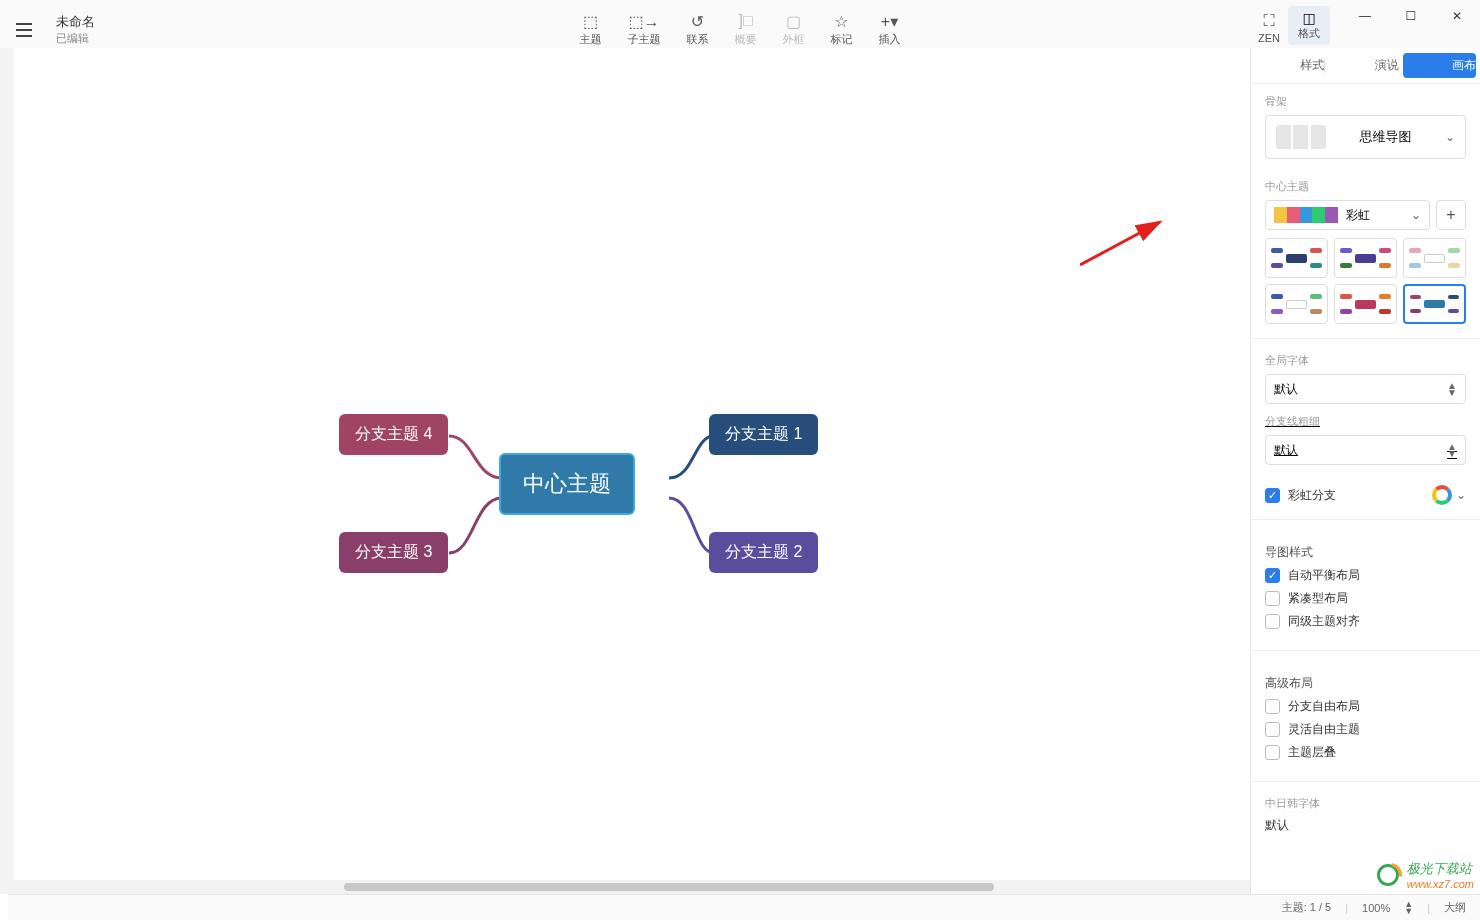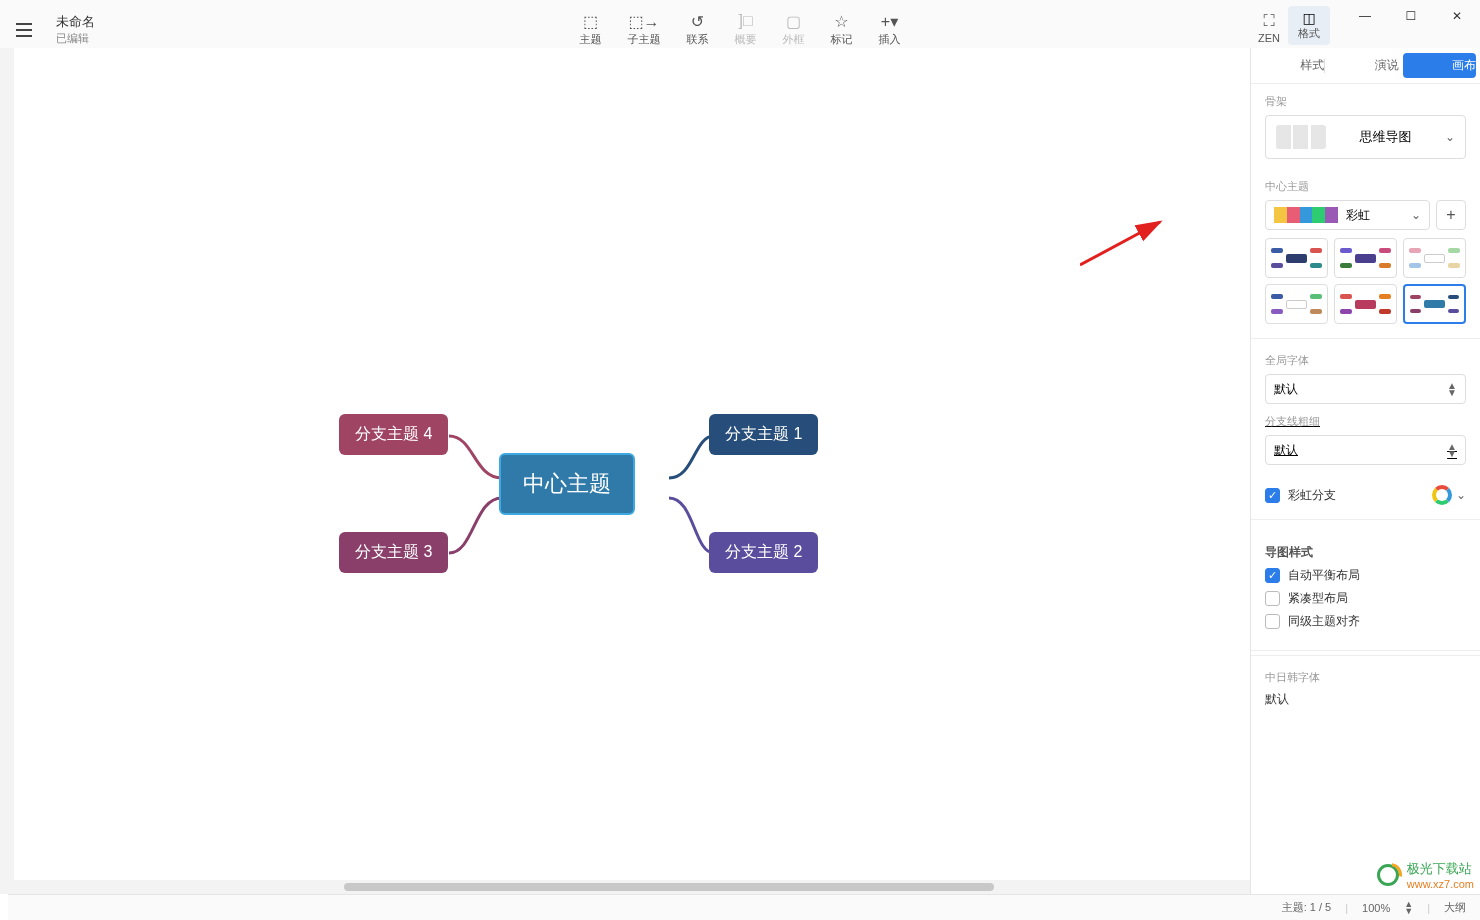--- a/index.html
+++ b/index.html
@@ -57,26 +57,26 @@
 .bg-color-row{display:flex;justify-content:space-between;align-items:center;}
 .bg-swatch{width:48px;height:22px;border:1px solid #ddd;border-radius:3px;background:#fff;cursor:pointer;}
 .select-field{width:100%;border:1px solid #ddd;border-radius:4px;height:30px;display:flex;align-items:center;padding:0 8px;cursor:pointer;font-size:12px;}
 .select-field .val{flex:1;}
 .stepper{font-size:10px;color:#666;line-height:7px;}
 .checkbox-row{display:flex;align-items:center;gap:8px;font-size:12px;color:#333;margin:6px 0;}
 .chk{width:15px;height:15px;border:1px solid #bbb;border-radius:3px;cursor:pointer;display:flex;align-items:center;justify-content:center;}
 .chk.checked{background:#2b7de9;border-color:#2b7de9;color:#fff;font-size:11px;}
 .rainbow-branch-row{display:flex;align-items:center;justify-content:space-between;}
 .ring-icon{width:20px;height:20px;border-radius:50%;border:4px solid;border-color:#e74c3c #3498db #2ecc71 #f1c40f;cursor:pointer;}
-.section-title{font-size:12px;color:#555;font-weight:bold;margin:10px 0 6px;}
+.section-title{font-size:12px;color:#555;font-weight:normal;margin:10px 0 6px;}
 .hr{height:1px;background:#eee;margin:4px 0;}
 .statusbar{position:absolute;bottom:0;left:8px;right:0;height:26px;border-top:1px solid #e5e5e5;display:flex;align-items:center;justify-content:flex-end;padding:0 14px;gap:14px;font-size:11px;color:#666;background:#fafafa;}
 .statusbar .sep{color:#ccc;}
 .arrow-annotation{position:absolute;left:1080px;top:210px;pointer-events:none;}
-.watermark{position:absolute;right:6px;bottom:30px;color:#3aa655;font-size:13px;display:flex;align-items:center;gap:8px;}
+.watermark{position:absolute;right:6px;bottom:30px;color:#3aa655;font-size:13px;font-style:italic;display:flex;align-items:center;gap:8px;}
 .watermark .globe{width:22px;height:22px;border:3px solid #3aa655;border-radius:50%;position:relative;}
 .watermark .globe::after{content:"";position:absolute;left:11px;top:-3px;width:9px;height:9px;border:3px solid #f5a623;border-left:none;border-bottom:none;border-radius:0 20px 0 0;transform:rotate(10deg);}
 .watermark .url{font-size:11px;color:#e67e22;}
 .scroll-v{position:absolute;left:0;top:0;width:14px;bottom:0;background:#f3f3f3;}
 .scroll-h{position:absolute;left:14px;right:0;bottom:0;height:14px;background:#f3f3f3;}
 .scroll-h::after{content:"";position:absolute;left:330px;width:650px;top:3px;height:8px;background:#c8c8c8;border-radius:4px;}
 </style>
 </head>
 <body>
 
@@ -297,20 +297,35 @@
         <div class="chk"></div>
         <span>紧凑型布局</span>
       </div>
     <div class="checkbox-row">
         <div class="chk"></div>
         <span>同级主题对齐</span>
       </div>
   </div>
   <div class="hr"></div>
 
+  <div class="side-section">
+    <div class="section-title">高级布局</div>
+    <div class="checkbox-row">
+        <div class="chk"></div>
+        <span>分支自由布局</span>
+      </div>
+    <div class="checkbox-row">
+        <div class="chk"></div>
+        <span>灵活自由主题</span>
+      </div>
+    <div class="checkbox-row">
+        <div class="chk"></div>
+        <span>主题层叠</span>
+      </div>
+  </div>
   <div class="hr"></div>
 
   <div class="side-section">
     <div class="side-label">中日韩字体</div>
     <div style="font-size:12px;color:#333;">默认</div>
   </div>
 </div>
 
 <div class="statusbar">
   <span>主题: 1 / 5</span>

